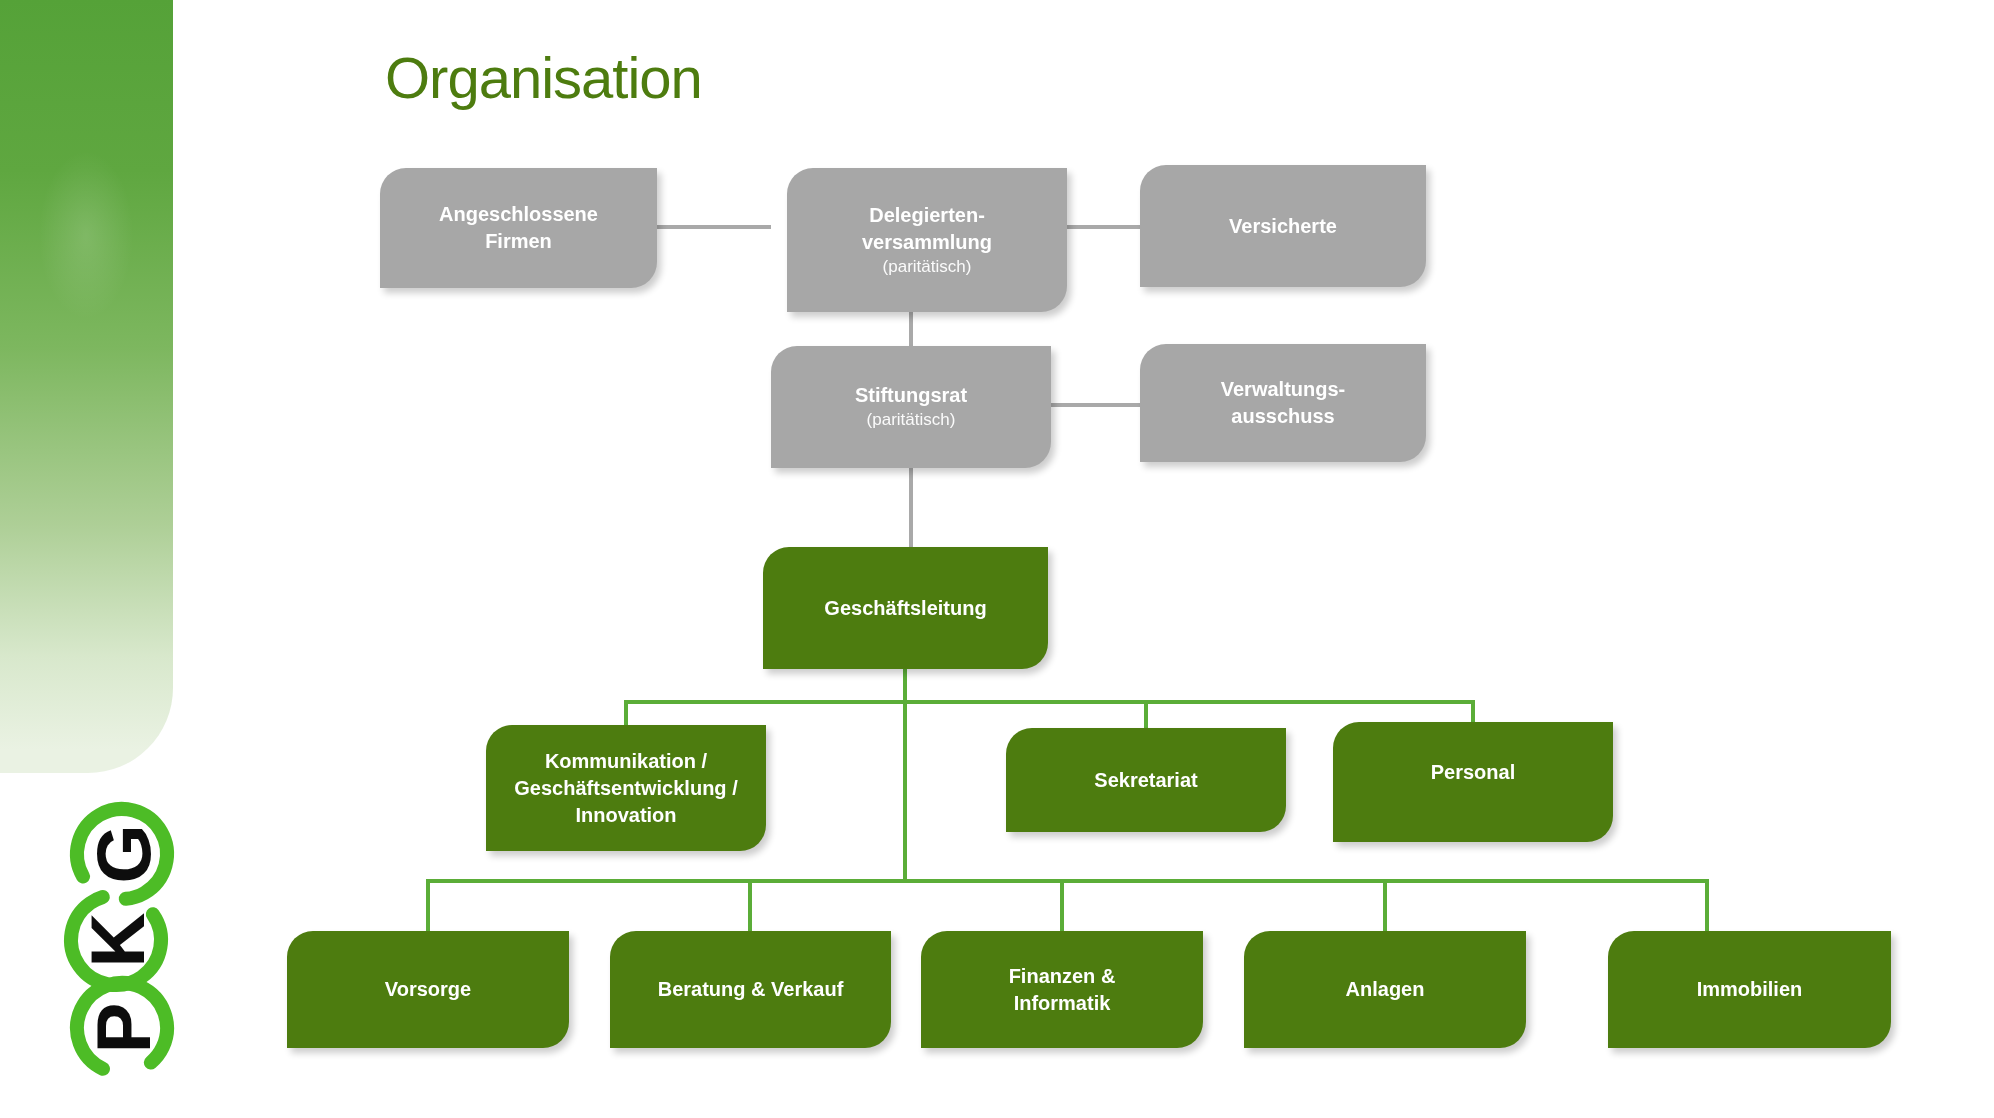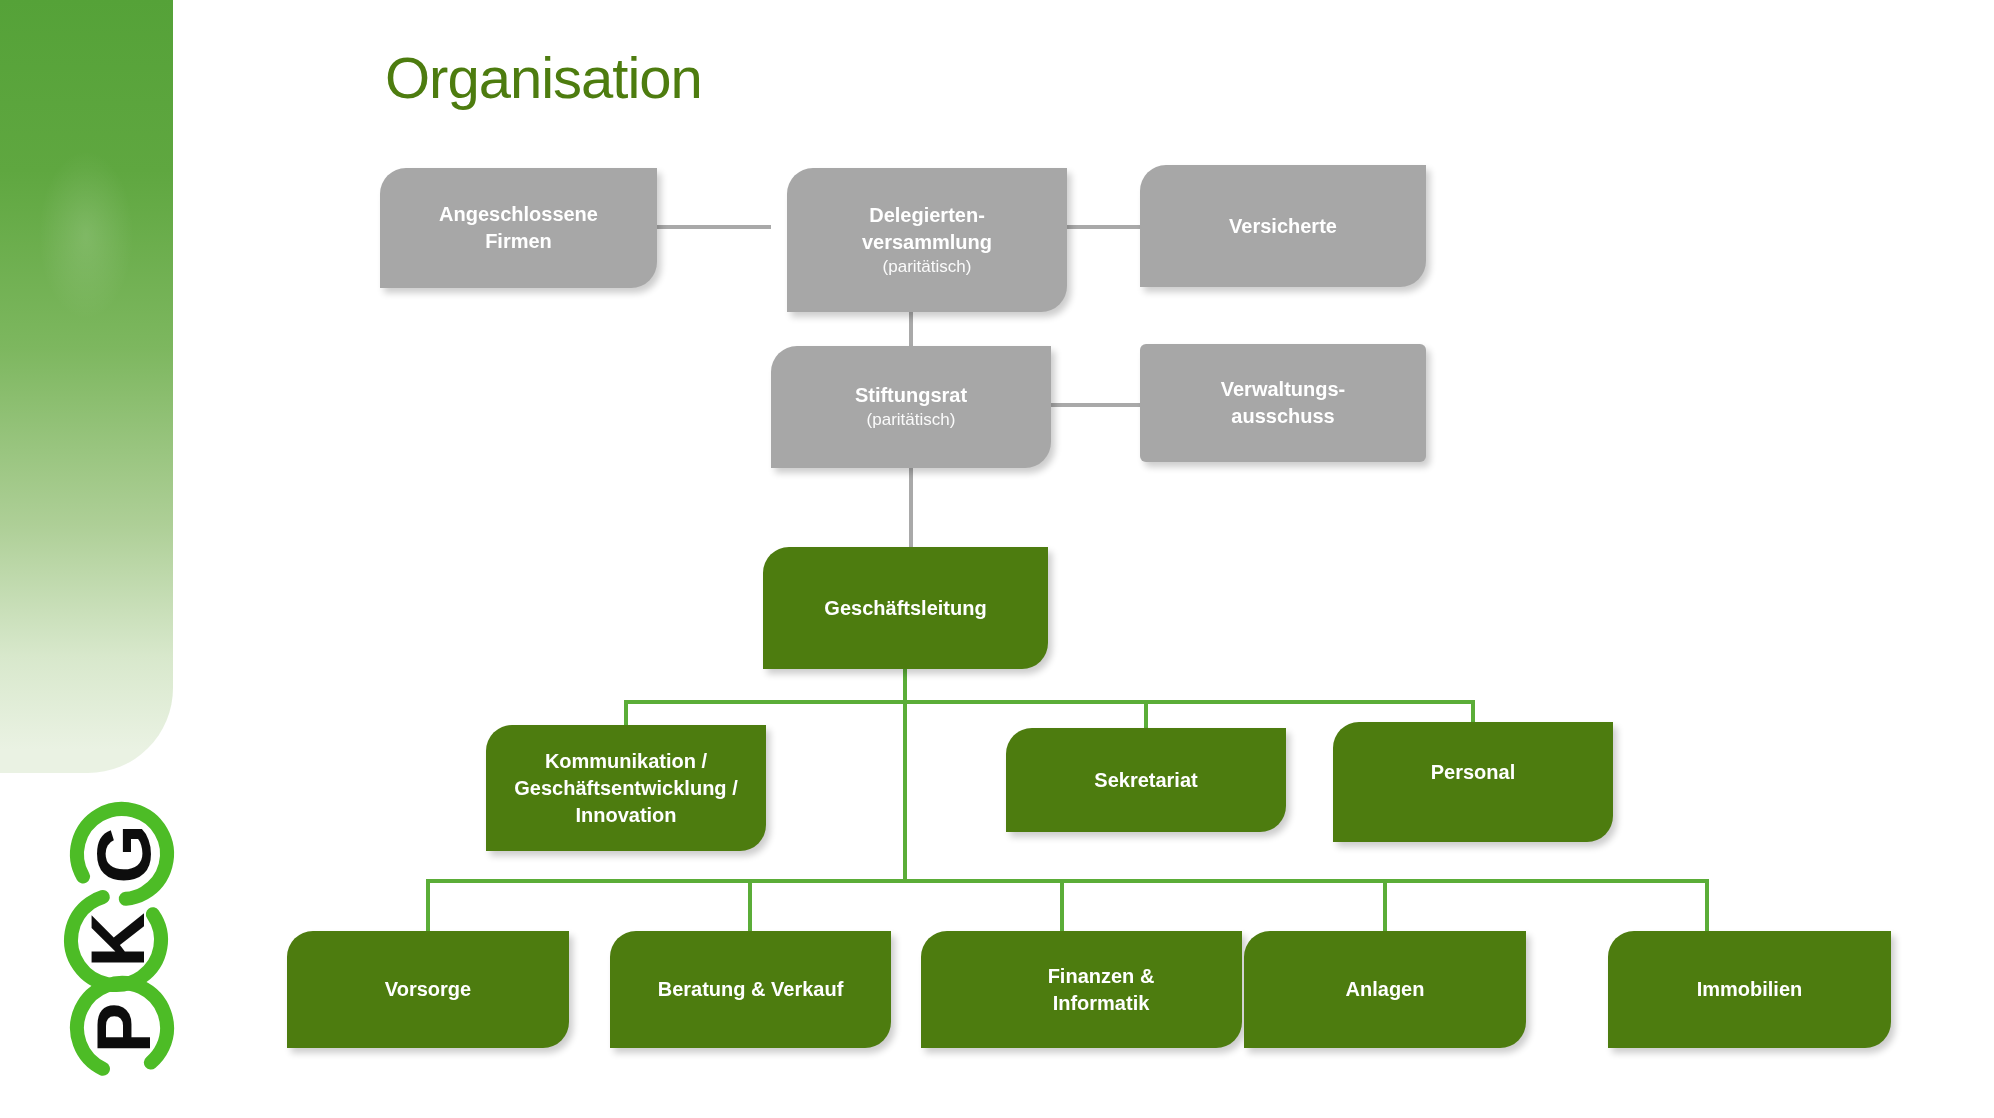--- a/index.html
+++ b/index.html
@@ -38,29 +38,29 @@
   }
   .node .lbl{font-size:20px;font-weight:bold;line-height:1.35;white-space:pre-line;}
   .node .sub{font-size:17px;font-weight:normal;line-height:1.3;color:rgba(255,255,255,0.95);white-space:pre-line;}
   .gray{background:#A7A7A7;}
   .green{background:#4d7c0f;}
 
   #n-angeschlossene   {left:380px;top:168px;width:277px;height:120px;}
   #n-delegierten      {left:771px;top:168px;width:280px;height:144px;margin-left:16px;}
   #n-versicherte      {left:1140px;top:165px;width:286px;height:122px;}
   #n-stiftungsrat     {left:771px;top:346px;width:280px;height:122px;}
-  #n-verwaltung       {left:1140px;top:344px;width:286px;height:118px;border-radius:6px;}
+  #n-verwaltung       {left:1140px;top:344px;width:286px;height:118px;}
   #n-geschaeftsleitung{left:763px;top:547px;width:285px;height:122px;}
   #n-kommunikation    {left:486px;top:725px;width:280px;height:126px;}
   #n-sekretariat      {left:1006px;top:728px;width:280px;height:104px;}
   #n-personal         {left:1333px;top:722px;width:280px;height:120px;padding-bottom:0;}
   #n-personal .lbl    {position:relative;top:-10px;}
   #n-vorsorge         {left:287px;top:931px;width:282px;height:117px;}
   #n-beratung         {left:610px;top:931px;width:281px;height:117px;justify-content:center;}
-  #n-finanzen         {left:921px;top:931px;width:282px;height:117px;padding-left:39px;}
+  #n-finanzen         {left:921px;top:931px;width:282px;height:117px;}
   #n-anlagen          {left:1244px;top:931px;width:282px;height:117px;}
   #n-immobilien       {left:1608px;top:931px;width:283px;height:117px;}
 
   
   .conn{position:absolute;z-index:1;}
   .conn.gray{background:#A9A9A9;}
   .conn.green{background:#5BAD38;}
   .h{height:4px;} .v{width:4px;}
 
   #c-ang-del {left:657px; top:225px; width:114px;}

